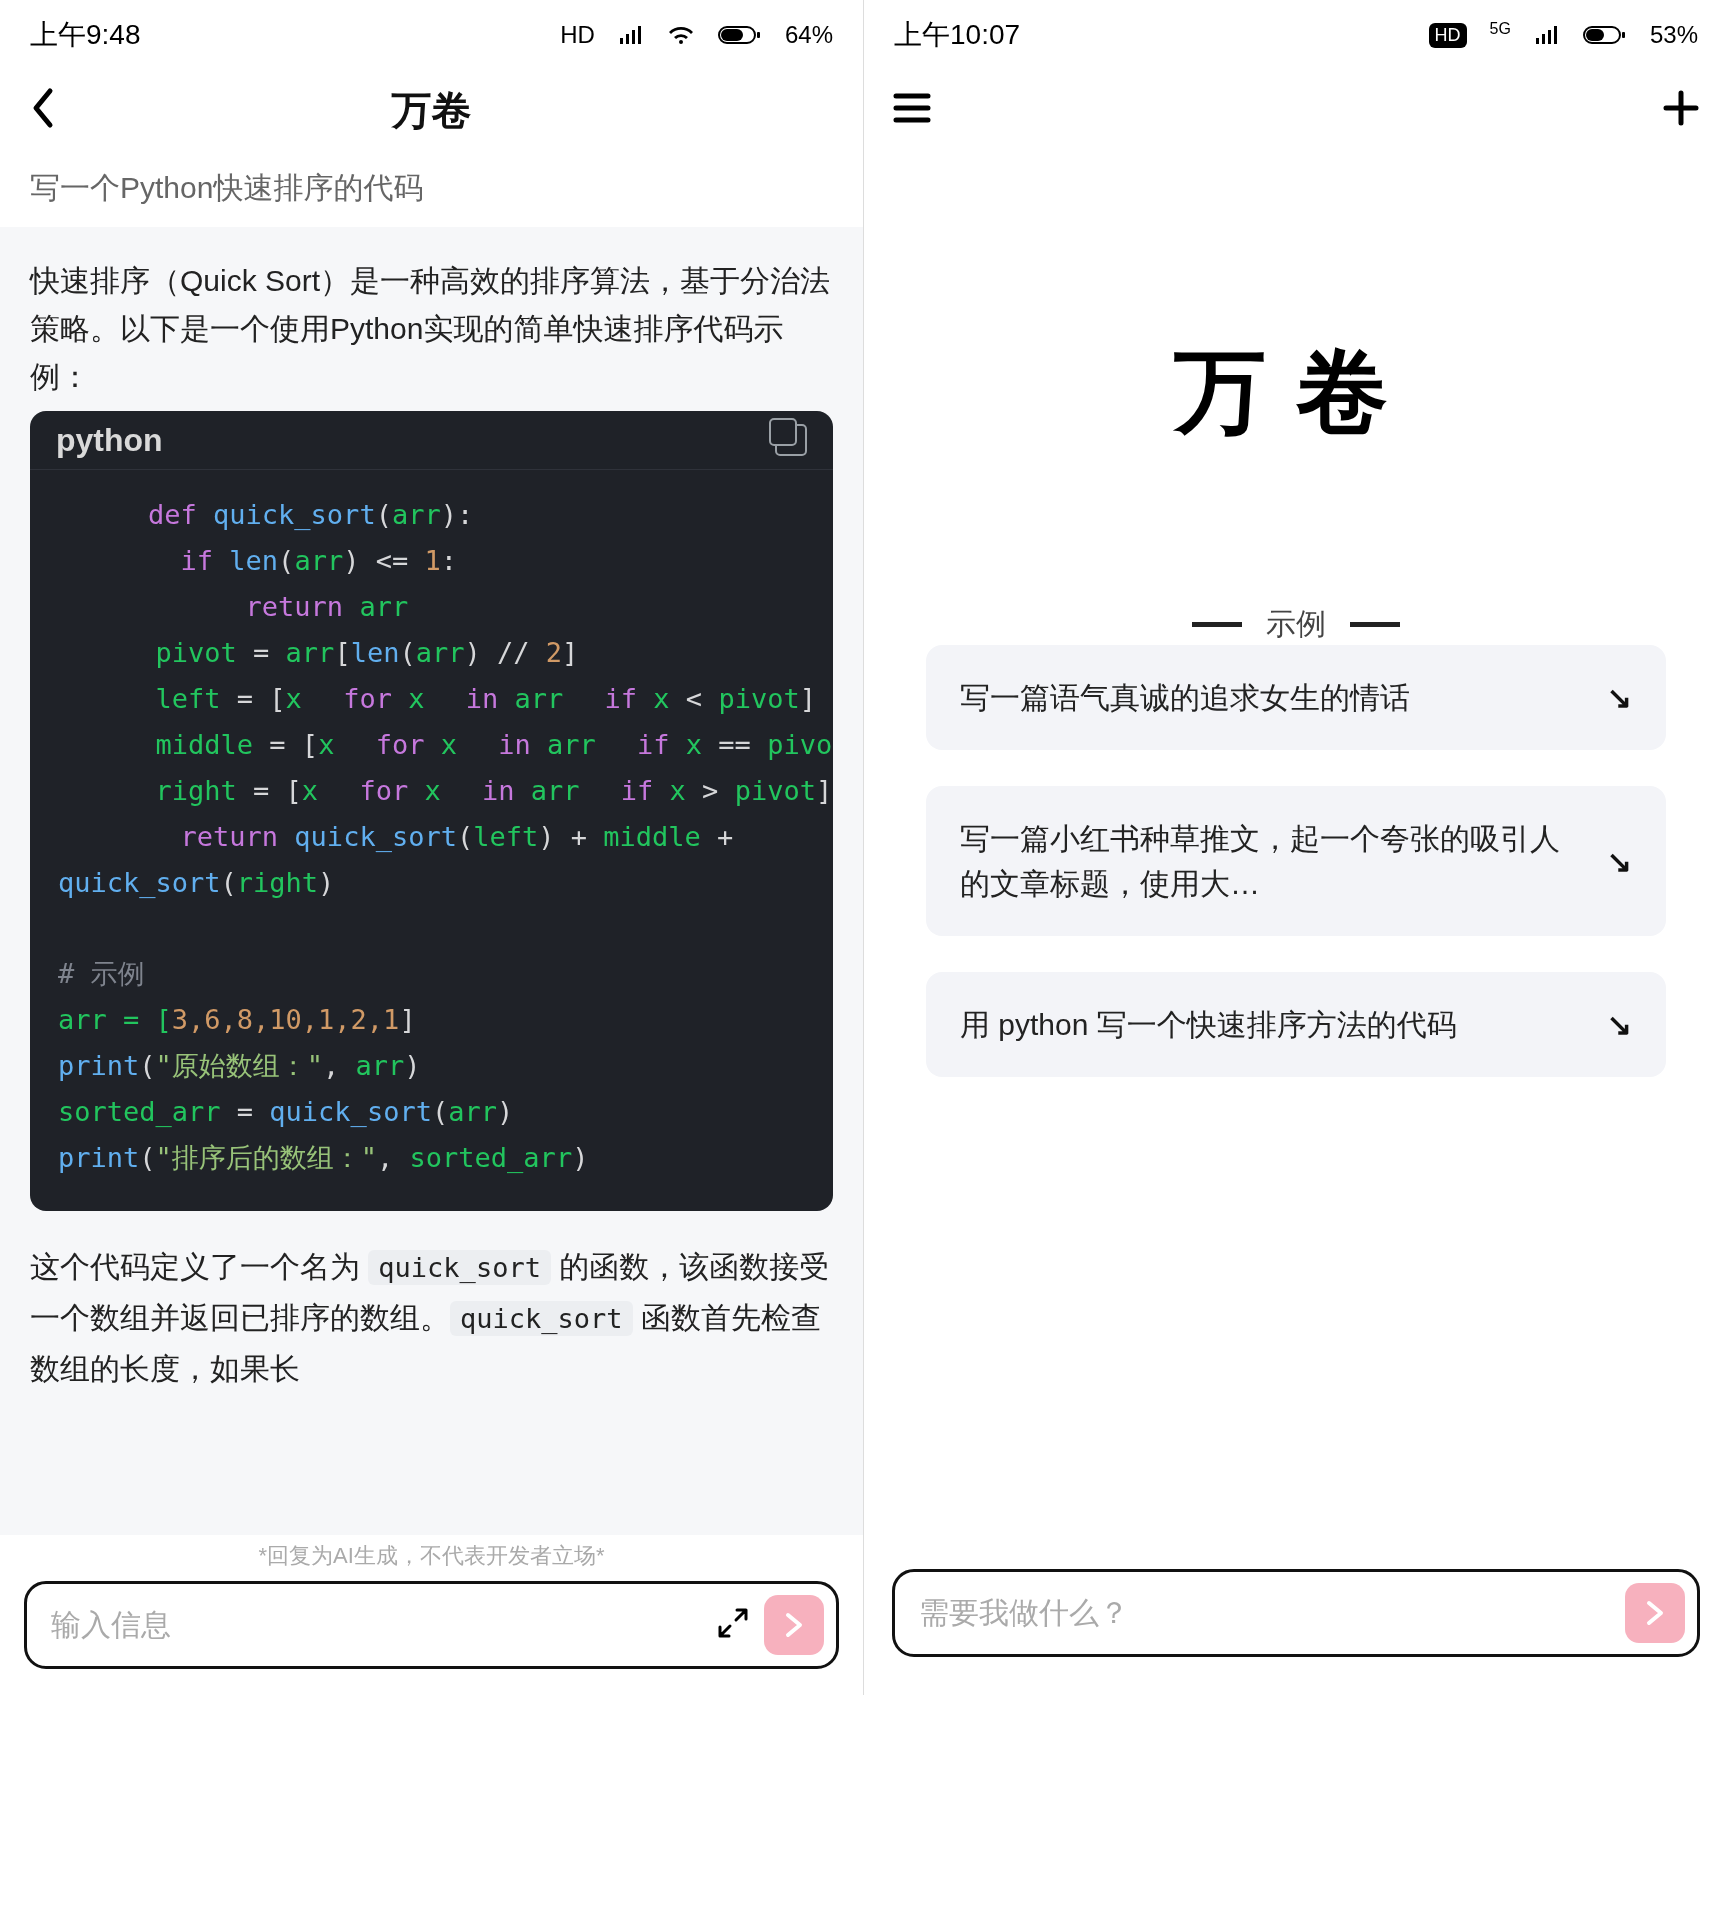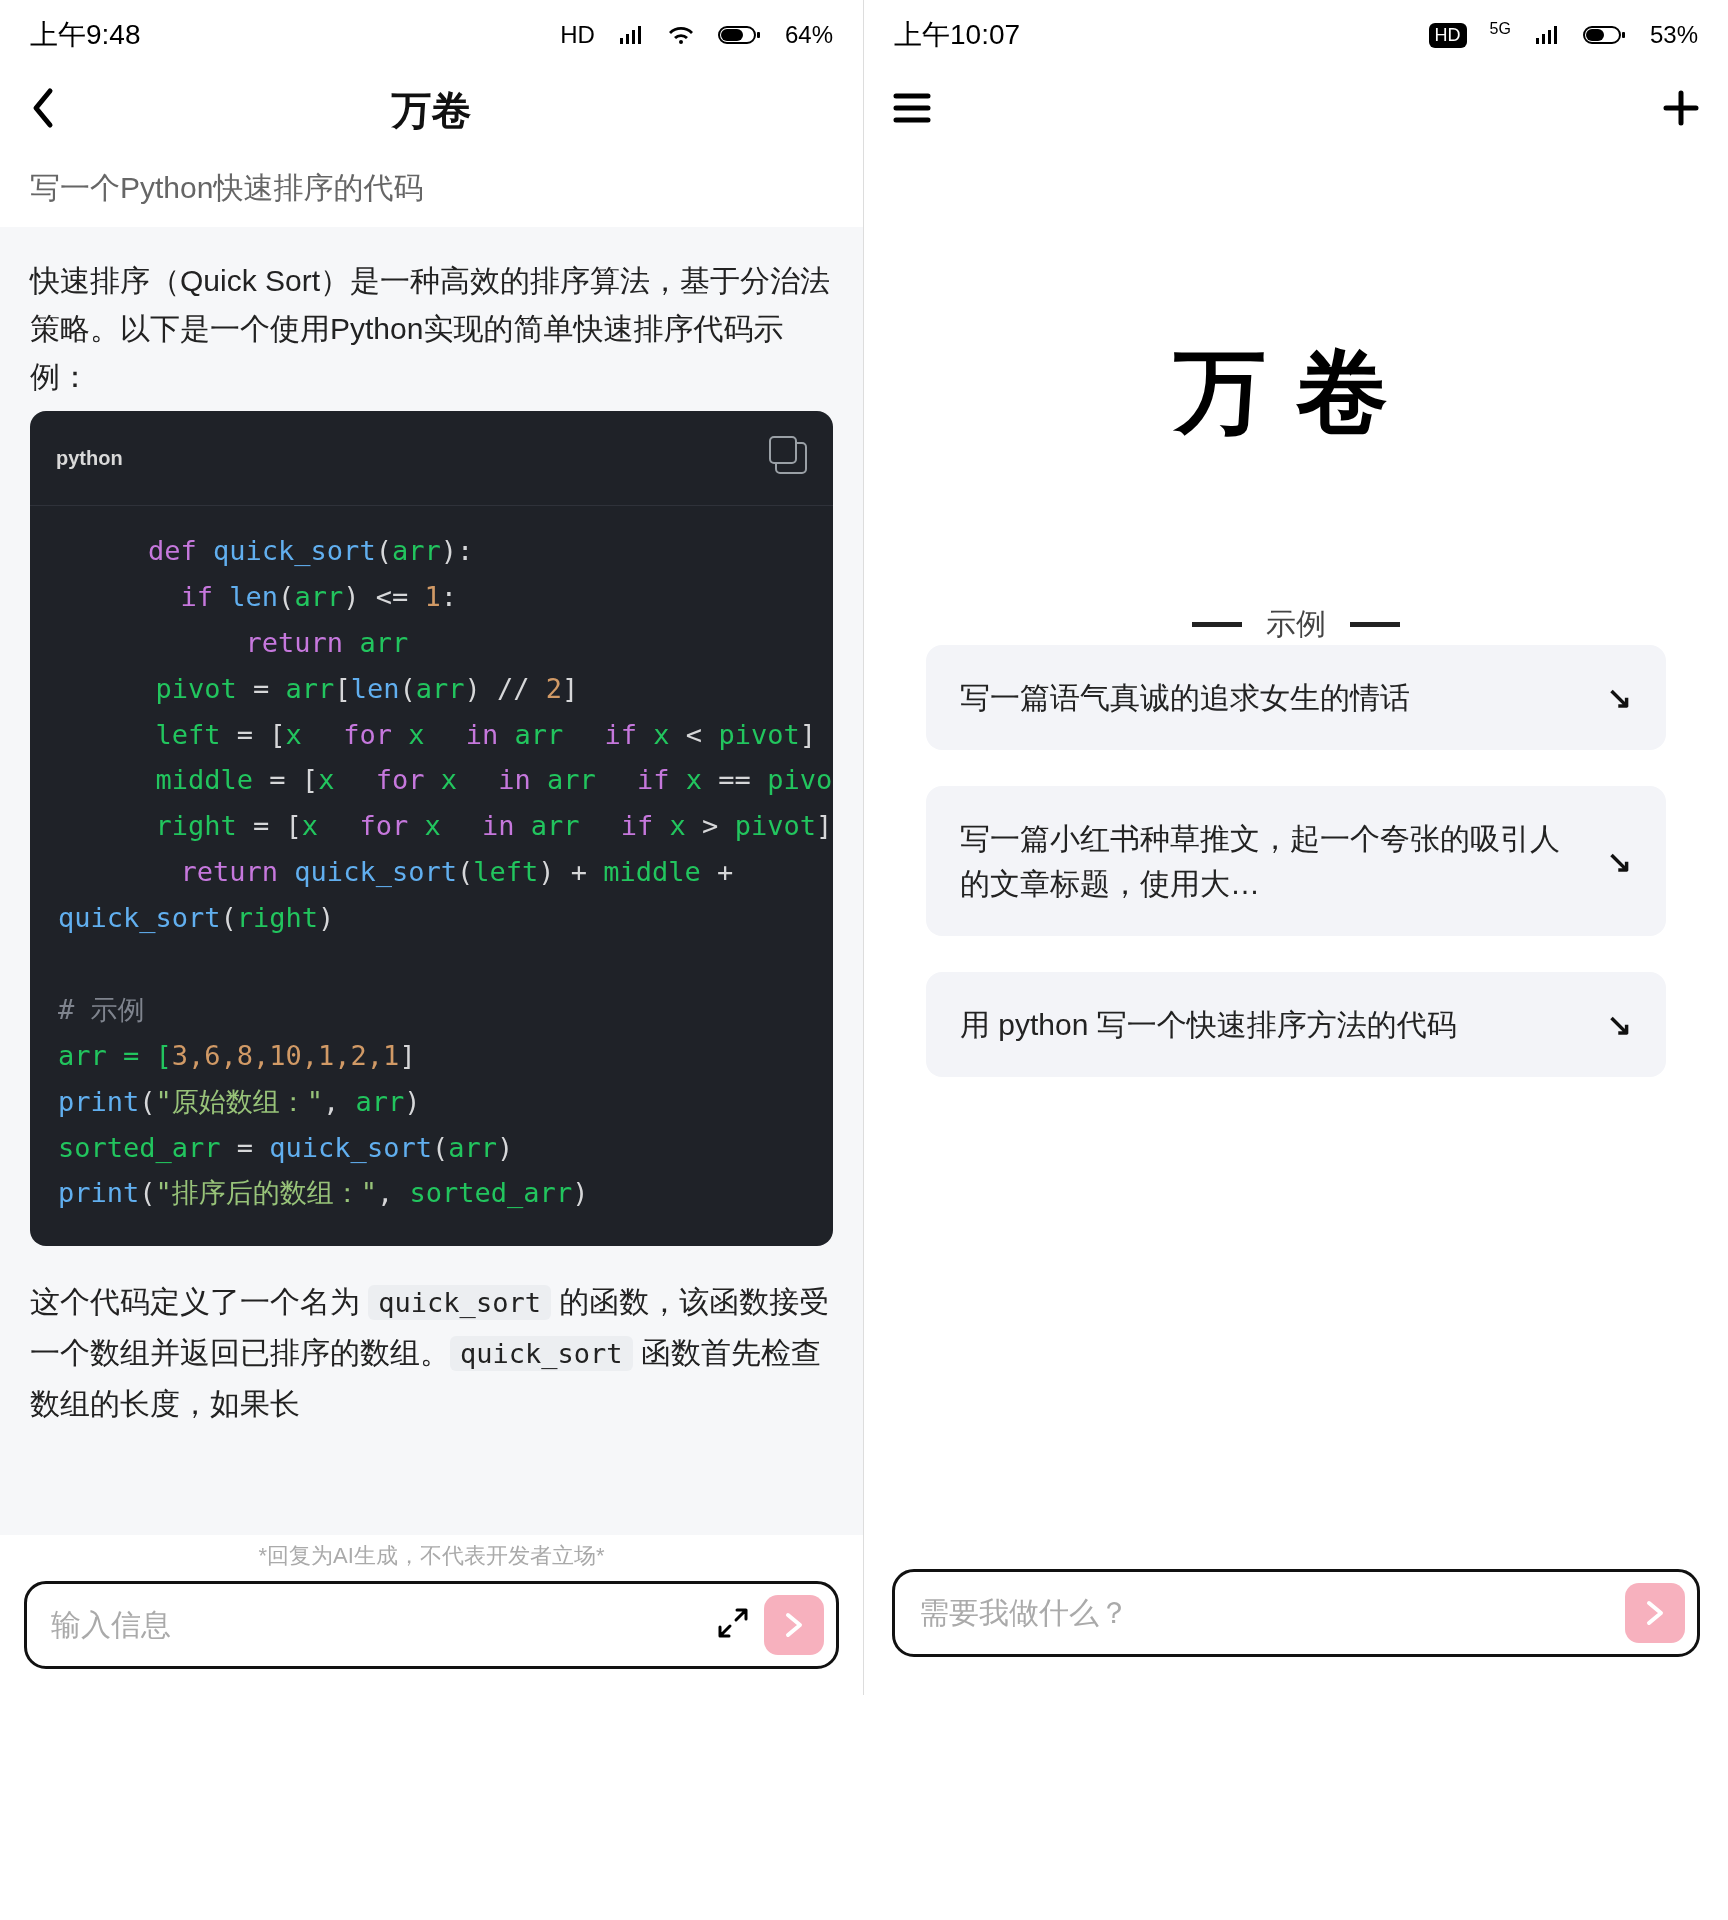--- a/index.html
+++ b/index.html
@@ -17,21 +17,21 @@
 .nav-title { font-size: 40px; font-weight: 700; color: #111; flex: 1; text-align: center; }
 .nav-side { width: 60px; display: flex; align-items: center; justify-content: flex-start; }
 .nav-side.right { justify-content: flex-end; }
 .back-icon, .menu-icon, .plus-icon { cursor: pointer; }
 
 
 .prompt-line { padding: 18px 30px; font-size: 30px; color: #666; }
 .answer-area { background: #f6f7f9; padding: 30px; flex: 1; overflow: hidden; font-size: 30px; color: #222; line-height: 1.6; }
 .answer-para { }
 .codeblock { background: #1f2228; border-radius: 16px; color: #d6d7d9; font-family: Menlo, Consolas, monospace; font-size: 27px; line-height: 1.7; margin: 10px 0 30px 0; overflow: hidden; }
-.codehead { display: flex; justify-content: space-between; align-items: center; padding: 30px 26px; border-bottom: 1px solid #2f323a; font-family: -apple-system, sans-serif; font-weight: 600; color: #d9d9d9; font-size: 20px; }
+.codehead { display: flex; justify-content: space-between; align-items: center; padding: 2px 26px; border-bottom: 1px solid #2f323a; font-family: -apple-system, sans-serif; font-weight: 600; color: #d9d9d9; font-size: 32px; }
 .copy-icon { width: 32px; height: 32px; border: 2px solid #9aa0a6; border-radius: 5px; position: relative; cursor: pointer; }
 .copy-icon::before { content: ""; position: absolute; top: -8px; left: -8px; width: 24px; height: 24px; border: 2px solid #9aa0a6; border-radius: 5px; background: #1f2228; }
 .codebody { padding: 22px 28px 30px 28px; white-space: pre; }
 .kw { color: #c678dd; margin-left: 25px; }
 .fn { color: #61afef; }
 .var { color: #22c55e; }
 .num { color: #d19a66; }
 .str { color: #98c379; }
 .cm { color: #7f848e; }
 .op { color: #d6d7d9; }

